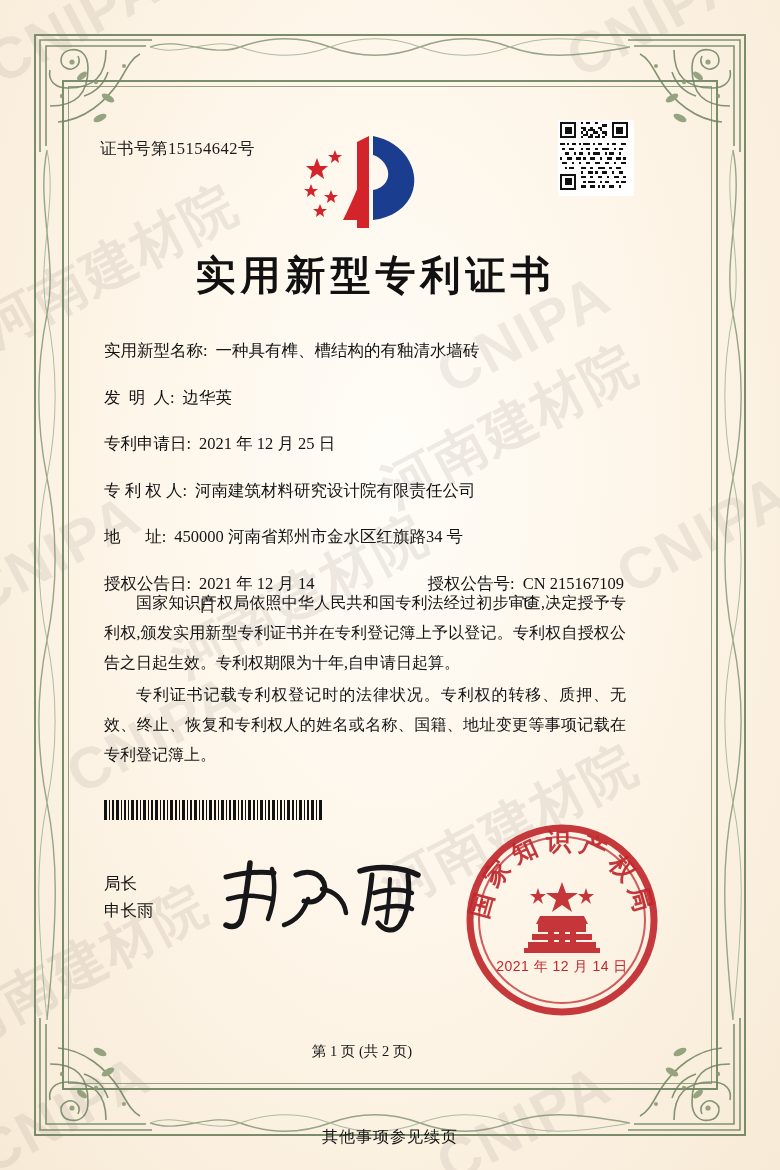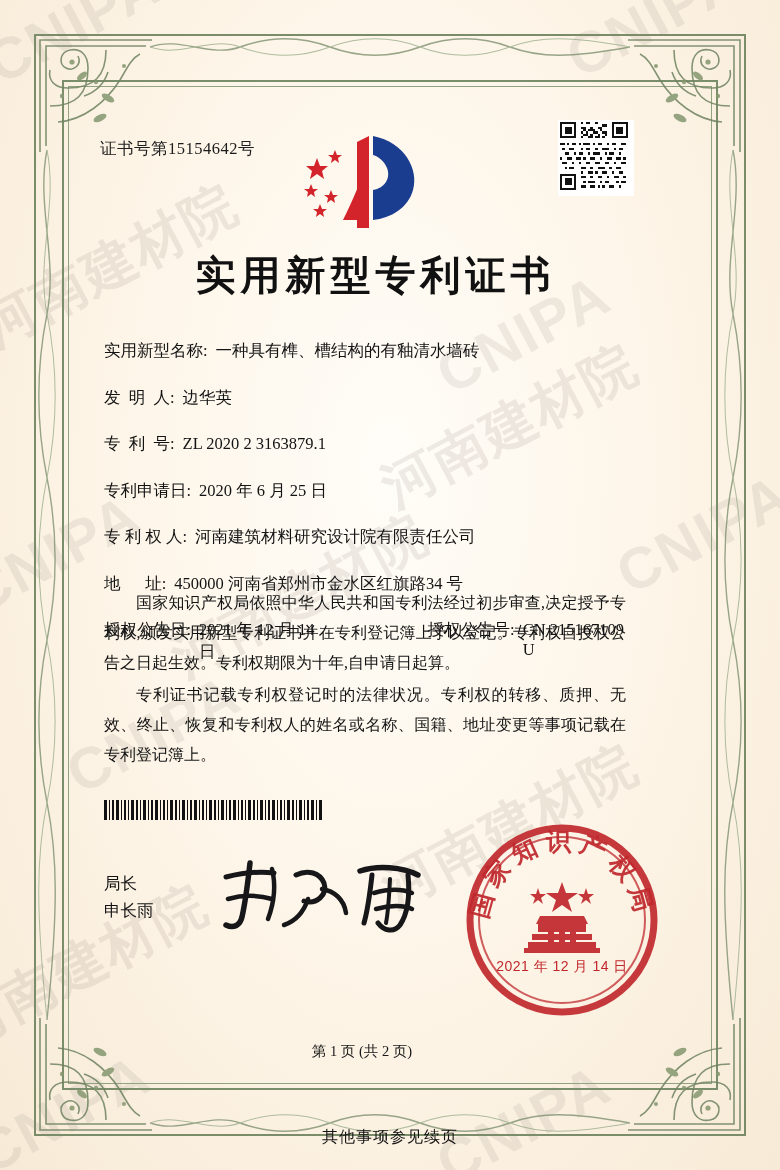--- a/index.html
+++ b/index.html
@@ -541,26 +541,22 @@
     <div id="fields">
       <div class="field">
         <span class="f-label">实用新型名称:</span>
         <span class="f-value">一种具有榫、槽结构的有釉清水墙砖</span>
       </div>
       <div class="field">
         <span class="f-label">发  明  人:</span>
         <span class="f-value">边华英</span>
       </div>
       <div class="field">
-        <span class="f-label">专  利  号:</span>
-        <span class="f-value">ZL 2020 2 3163879.1</span>
-      </div>
-      <div class="field">
         <span class="f-label">专利申请日:</span>
-        <span class="f-value">2020 年 6 月 25 日</span>
+        <span class="f-value">2021 年 12 月 25 日</span>
       </div>
       <div class="field">
         <span class="f-label">专 利 权 人:</span>
         <span class="f-value">河南建筑材料研究设计院有限责任公司</span>
       </div>
       <div class="field">
         <span class="f-label">地      址:</span>
         <span class="f-value">450000 河南省郑州市金水区红旗路34 号</span>
       </div>
       <div class="field split">

